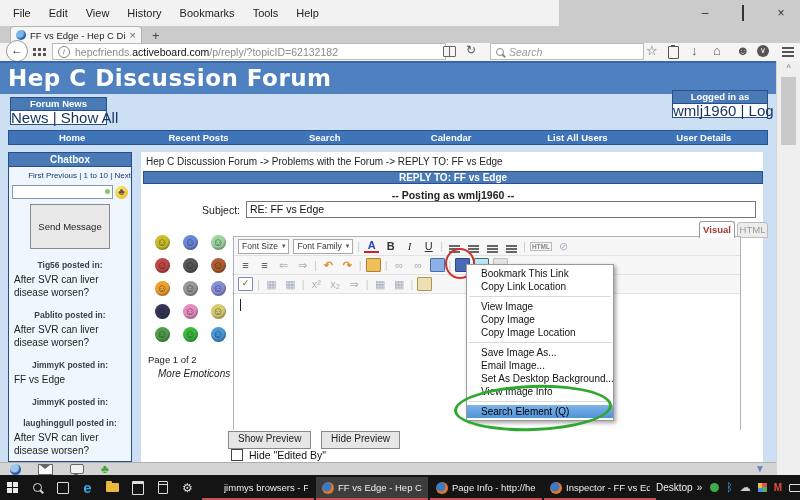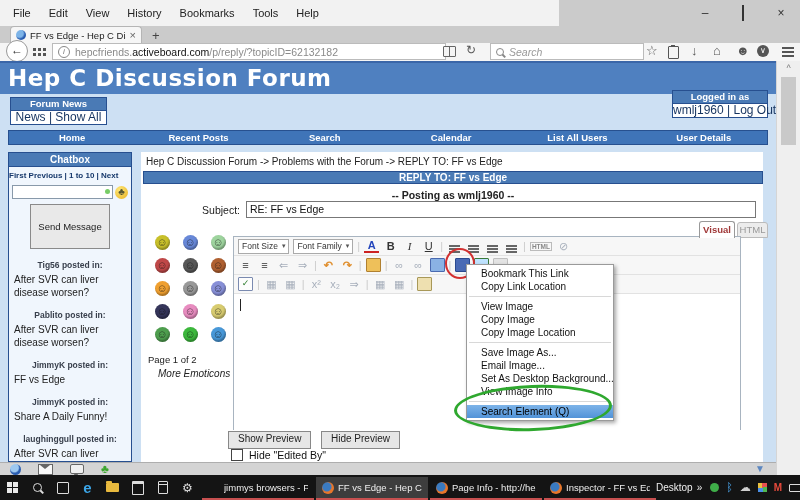--- a/index.html
+++ b/index.html
@@ -51,32 +51,32 @@
   .ham-icon{position:absolute;left:782px;top:4px;width:12px;height:2px;background:#555;
             box-shadow:0 4px #555,0 8px #555;}
   
   .forum-header{position:absolute;top:61px;left:0;width:800px;height:33px;background:#4f80c0;
                 border-top:2px solid #3a66a8;box-sizing:border-box;}
   .forum-title{position:absolute;left:8px;top:2px;font-family:"DejaVu Sans",sans-serif;
                font-size:23px;font-weight:bold;color:#fff;letter-spacing:0.5px;}
   .infobox{position:absolute;width:97px;}
   .box-hd{background:#4a7ab5;border:1px solid #274f8f;color:#fff;font-weight:bold;font-size:9.5px;
           text-align:center;height:12px;line-height:12px;}
-  .box-bd{background:#fff;border:1px solid #274f8f;border-top:none;font-size:12px;color:#15335f;
+  .box-bd{background:#fff;border:1px solid #274f8f;border-top:none;font-size:15px;color:#15335f;
           text-align:center;height:13px;line-height:13px;white-space:nowrap;}
   .forum-nav{position:absolute;top:130px;left:8px;width:760px;height:15px;background:#3f74b8;
              border:1px solid #27508f;box-sizing:border-box;display:flex;align-items:center;}
   .fnav-item{flex:1;text-align:center;color:#fff;font-weight:bold;font-size:9.5px;}
   .main-area{position:absolute;top:152px;left:141px;width:622px;height:310px;background:#fff;}
   
   .chatbox{position:absolute;top:152px;left:8px;width:124px;height:310px;}
   .cb-hd{background:#4a7ab5;border:1px solid #274f8f;color:#fff;font-weight:bold;font-size:10px;
          text-align:center;height:13px;line-height:13px;}
   .cb-bd{background:#f0f6fd;border:1px solid #274f8f;border-top:none;height:295px;overflow:hidden;box-sizing:border-box;}
-  .cb-pager{font-size:8px;font-weight:bold;color:#16386b;text-align:left;margin-top:4px;white-space:nowrap;}
+  .cb-pager{font-size:8px;font-weight:normal;color:#16386b;text-align:right;margin-top:4px;white-space:nowrap;}
   .cb-inputrow{display:flex;align-items:center;margin:5px 3px 0 3px;gap:2px;}
   .cb-input{flex:1;height:12px;border:1px solid #8899aa;background:#fff;position:relative;}
   .cb-input::after{content:"";position:absolute;right:2px;top:3px;width:5px;height:5px;border-radius:50%;background:#7c6;}
   .cb-smiley{width:13px;height:13px;border-radius:50%;flex:0 0 auto;
              background:radial-gradient(circle at 35% 30%,#ffe878,#e8b020);color:#7a4;
              font-size:10px;line-height:12px;text-align:center;color:#553;}
   .cb-send{display:block;margin:5px auto 0 auto;width:78px;font-size:9.5px;color:#222;background:#e9e9e9;
            border:1px solid #8a8a8a;text-align:center;padding:16px 0;}
   .cb-post{margin-top:11px;}
   .cb-user{font-size:8.5px;font-weight:bold;color:#39404d;text-align:center;}
@@ -300,21 +300,20 @@
             <div class="cb-topic">After SVR can liver disease worsen?</div>
           </div>
 
           <div class="cb-post">
             <div class="cb-user">JimmyK posted in:</div>
             <div class="cb-topic">FF vs Edge</div>
           </div>
 
           <div class="cb-post">
             <div class="cb-user">JimmyK posted in:</div>
-            <div class="cb-topic">Share A Daily Funny!</div>
           </div>
 
           <div class="cb-post">
             <div class="cb-user">laughinggull posted in:</div>
             <div class="cb-topic">After SVR can liver disease worsen?</div>
           </div>
 
           <div class="cb-post">
             <div class="cb-user">Brownie posted in:</div>
 

